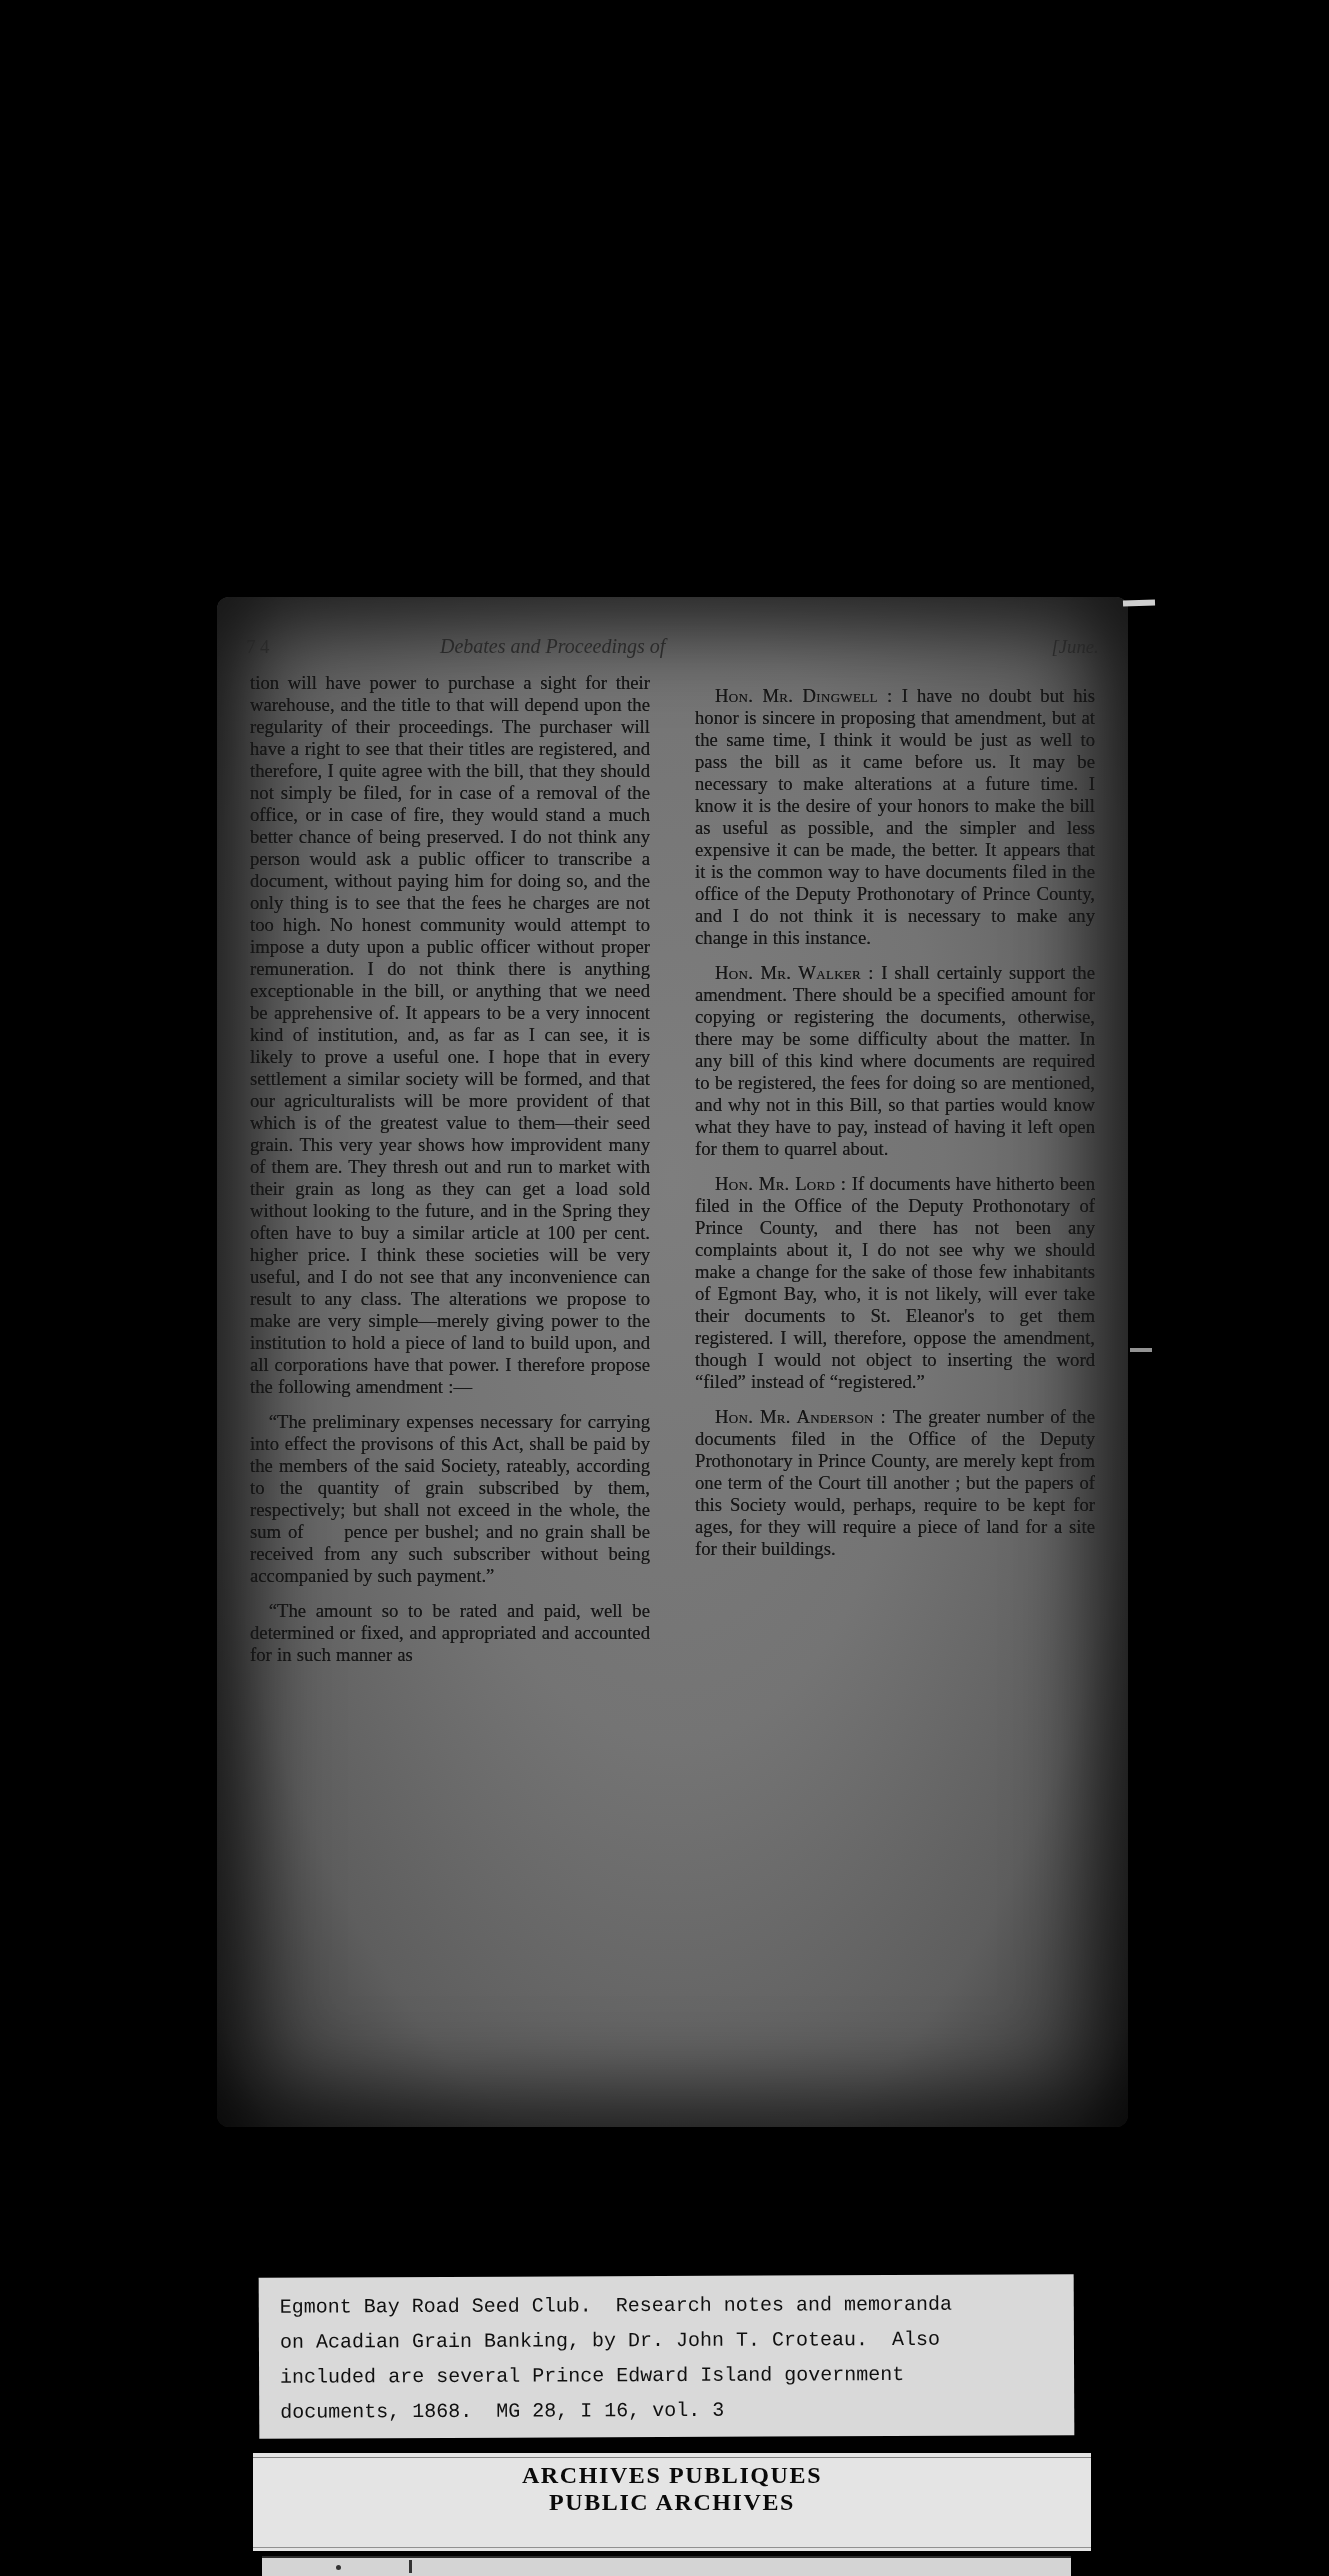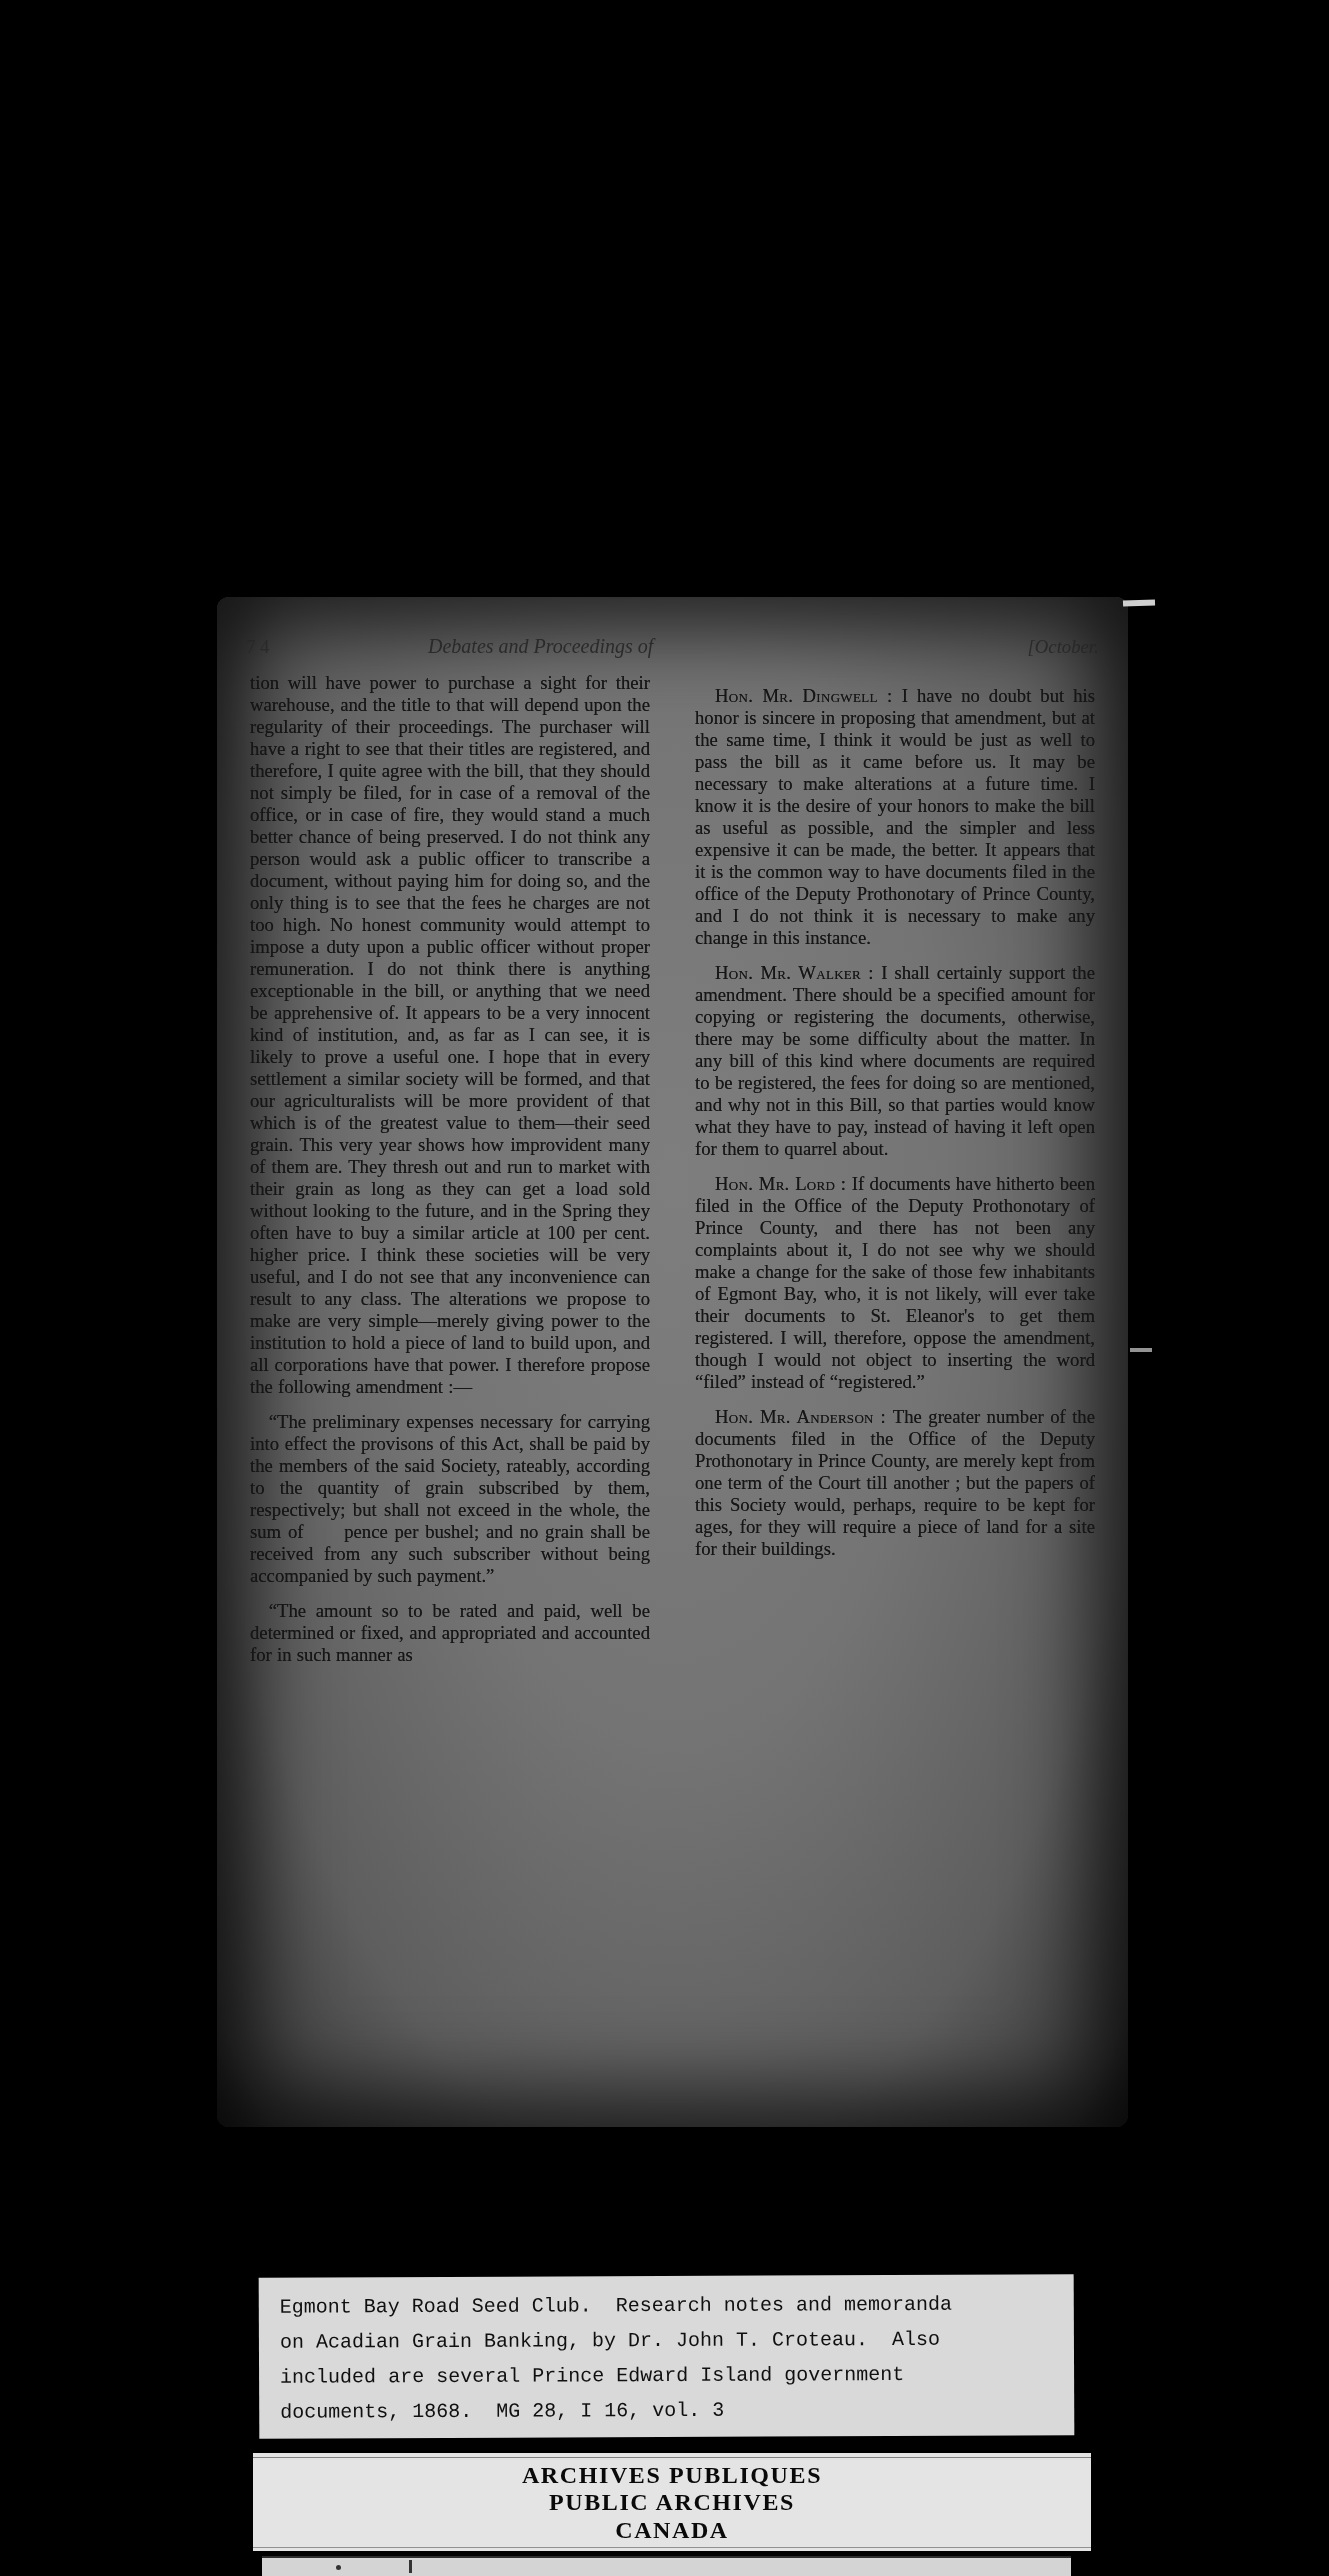--- a/index.html
+++ b/index.html
@@ -178,21 +178,21 @@
 </style>
 </head>
 <body>
 
 <div class="page">
   <div class="page-inner">
 
     <div class="page-header">
       <span class="page-number">74</span>
       <span class="running-title">Debates and Proceedings of</span>
-      <span class="running-date">[October.</span>
+      <span class="running-date">[June.</span>
     </div>
 
     <div class="columns">
 
       <div class="col">
         <p class="para continuation">tion will have power to purchase a sight for their warehouse, and the title to that will depend upon the regularity of their proceedings. The purchaser will have a right to see that their titles are registered, and therefore, I quite agree with the bill, that they should not simply be filed, for in case of a removal of the office, or in case of fire, they would stand a much better chance of being preserved. I do not think any person would ask a public officer to transcribe a document, without paying him for doing so, and the only thing is to see that the fees he charges are not too high. No honest community would attempt to impose a duty upon a public officer without proper remuneration. I do not think there is anything exceptionable in the bill, or anything that we need be apprehensive of. It appears to be a very innocent kind of institution, and, as far as I can see, it is likely to prove a useful one. I hope that in every settlement a similar society will be formed, and that our agriculturalists will be more provident of that which is of the greatest value to them—their seed grain. This very year shows how improvident many of them are. They thresh out and run to market with their grain as long as they can get a load sold without looking to the future, and in the Spring they often have to buy a similar article at 100 per cent. higher price. I think these societies will be very useful, and I do not see that any inconvenience can result to any class. The alterations we propose to make are very simple—merely giving power to the institution to hold a piece of land to build upon, and all corporations have that power. I therefore propose the following amendment :—</p>
         <p class="para quote">“The preliminary expenses necessary for carrying into effect the provisons of this Act, shall be paid by the members of the said Society, rateably, according to the quantity of grain subscribed by them, respectively; but shall not exceed in the whole, the sum of &nbsp;&nbsp;&nbsp;&nbsp; pence per bushel; and no grain shall be received from any such subscriber without being accompanied by such payment.”</p>
         <p class="para quote">“The amount so to be rated and paid, well be determined or fixed, and appropriated and accounted for in such manner as</p>
       </div>
 
@@ -211,20 +211,19 @@
 <div class="mark dash-2"></div>
 
 <div class="card-description">Egmont Bay Road Seed Club.&nbsp; Research notes and memoranda
 on Acadian Grain Banking, by Dr. John T. Croteau.&nbsp; Also
 included are several Prince&nbsp;Edward Island government
 documents, 1868.&nbsp; MG 28, I 16, vol. 3</div>
 
 <div class="card-archives">
   <div class="archives-line">ARCHIVES PUBLIQUES</div>
   <div class="archives-line">PUBLIC ARCHIVES</div>
-  <div class="archives-line">CANADA</div>
 </div>
 
 <div class="bottom-strip">
   <div class="ink-dot"></div>
   <div class="ink-bar"></div>
 </div>
 
 
 </body></html>

